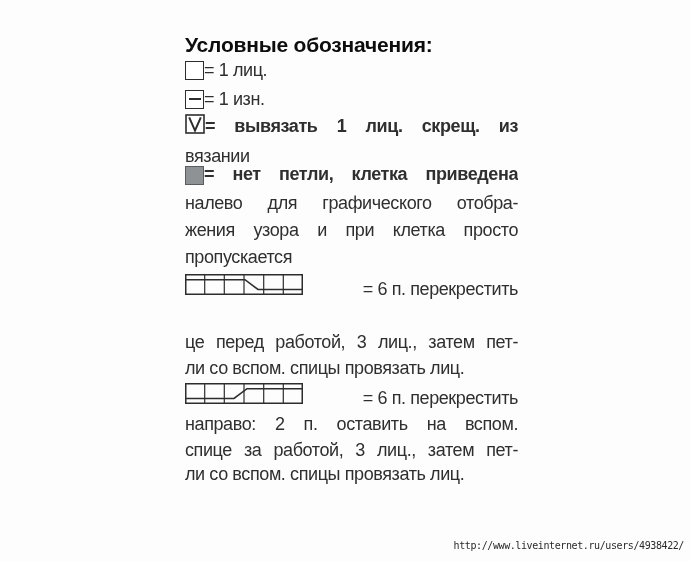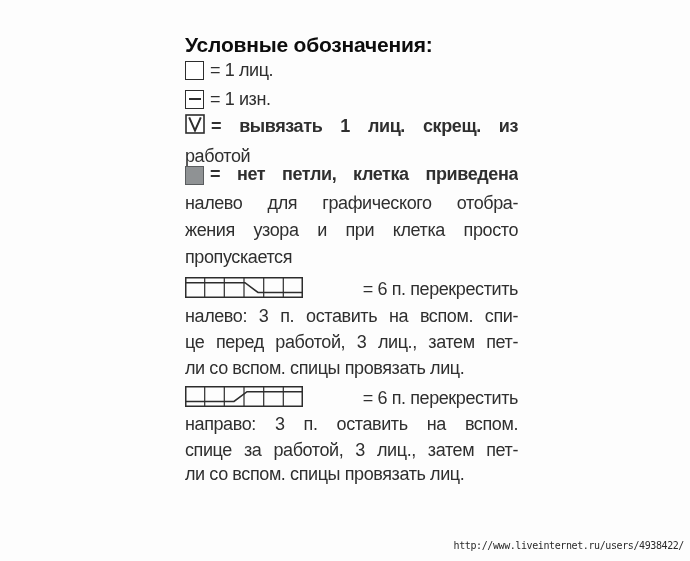--- a/index.html
+++ b/index.html
@@ -28,37 +28,37 @@
     color: #0d0d0d;
     letter-spacing: -0.2px;
     height: 26px;
     line-height: 26px;
   }
   
   .jline { text-align: justify; white-space: normal; overflow: hidden; }
   .jline::after { content: ""; display: inline-block; width: 100%; height: 0; }
   .sym-row { display: flex; align-items: center; height: 22px; }
   .sym { flex: 0 0 auto; display: block; }
-  .stext { margin-left: 6px; flex: 1 1 auto; display: inline-block; }
+  .stext { margin-left: 0; flex: 1 1 auto; display: inline-block; }
   .stext.jline { display: block; height: 24px; line-height: 22px; font-weight: bold; }
   .sq {
     width: 17px; height: 17px;
     background: #ffffff;
     border: 1.5px solid #2d2d2d;
     position: relative;
   }
   .sq.gray { background: #8f9294; border-color: #595c5e; }
   .sq .dash {
     position: absolute;
     left: 2.5px; right: 2.5px;
     top: 50%; margin-top: -1px;
     height: 2px;
     background: #2d2d2d;
   }
-  .cable-row { display: flex; align-items: flex-start; height: 24px; }
+  .cable-row { display: flex; align-items: flex-end; height: 24px; }
   .cable-row .stext { text-align: right; margin-left: 0; }
   .footer-url {
     position: absolute;
     top: 540px;
     right: 6px;
     font-family: "DejaVu Sans Mono", monospace;
     font-size: 10px;
     letter-spacing: -0.4px;
     color: #2a2a2a;
     margin-left: 40px;
@@ -85,21 +85,21 @@
 
   <div class="row sym-row" style="top:116px">
     <span class="sym">
       <svg width="20" height="20" viewBox="0 0 20 20">
         <rect x="1" y="1" width="18" height="18" fill="#ffffff" stroke="#2d2d2d" stroke-width="1.6"></rect>
         <polyline points="4.2,3.4 10,16.6 15.8,3.4" fill="none" stroke="#2d2d2d" stroke-width="2"></polyline>
       </svg>
     </span>
     <span class="stext jline">= вывязать 1 лиц. скрещ. из</span>
   </div>
-  <div class="row" style="top:144px">работой</div>
+  <div class="row" style="top:144px">вязании</div>
 
   <div class="row sym-row" style="top:164px">
     <span class="sym sq gray"></span>
     <span class="stext jline">= нет петли, клетка приведена</span>
   </div>
   <div class="row jline" style="top:191px">налево для графического отобра-</div>
   <div class="row jline" style="top:218px">жения узора и при клетка просто</div>
   <div class="row" style="top:245px">пропускается</div>
 
   <div class="row cable-row" style="top:277px">
@@ -109,37 +109,36 @@
         <line x1="19.7" y1="1" x2="19.7" y2="20" stroke="#2d2d2d" stroke-width="1.2"></line>
         <line x1="39.3" y1="1" x2="39.3" y2="20" stroke="#2d2d2d" stroke-width="1.2"></line>
         <line x1="59" y1="1" x2="59" y2="20" stroke="#2d2d2d" stroke-width="1.2"></line>
         <line x1="78.7" y1="1" x2="78.7" y2="20" stroke="#2d2d2d" stroke-width="1.2"></line>
         <line x1="98.3" y1="1" x2="98.3" y2="20" stroke="#2d2d2d" stroke-width="1.2"></line>
         <polyline points="1,5.7 60,5.7 73,15.5 117,15.5" fill="none" stroke="#2d2d2d" stroke-width="1.6"></polyline>
       </svg>
     </span>
     <span class="stext">= 6 п. перекрестить</span>
   </div>
-  <div class="row jline" style="top:304px">налево: 3 п. оставить на вспом. спи-</div>
   <div class="row jline" style="top:330px">це перед работой, 3 лиц., затем пет-</div>
   <div class="row" style="top:356px">ли со вспом. спицы провязать лиц.</div>
 
   <div class="row cable-row" style="top:386px">
     <span class="sym">
       <svg width="118" height="21" viewBox="0 0 118 21">
         <rect x="0.75" y="0.75" width="116.5" height="19.5" fill="none" stroke="#2d2d2d" stroke-width="1.5"></rect>
         <line x1="19.7" y1="1" x2="19.7" y2="20" stroke="#2d2d2d" stroke-width="1.2"></line>
         <line x1="39.3" y1="1" x2="39.3" y2="20" stroke="#2d2d2d" stroke-width="1.2"></line>
         <line x1="59" y1="1" x2="59" y2="20" stroke="#2d2d2d" stroke-width="1.2"></line>
         <line x1="78.7" y1="1" x2="78.7" y2="20" stroke="#2d2d2d" stroke-width="1.2"></line>
         <line x1="98.3" y1="1" x2="98.3" y2="20" stroke="#2d2d2d" stroke-width="1.2"></line>
         <polyline points="1,15.5 49,15.5 62,5.7 117,5.7" fill="none" stroke="#2d2d2d" stroke-width="1.6"></polyline>
       </svg>
     </span>
     <span class="stext">= 6 п. перекрестить</span>
   </div>
-  <div class="row jline" style="top:412px">направо: 3 п. оставить на вспом.</div>
+  <div class="row jline" style="top:412px">направо: 2 п. оставить на вспом.</div>
   <div class="row jline" style="top:438px">спице за работой, 3 лиц., затем пет-</div>
   <div class="row" style="top:462px">ли со вспом. спицы провязать лиц.</div>
 
   <div class="footer-url">http://www.liveinternet.ru/users/4938422/</div>
 
 </div>
 
 </body></html>

